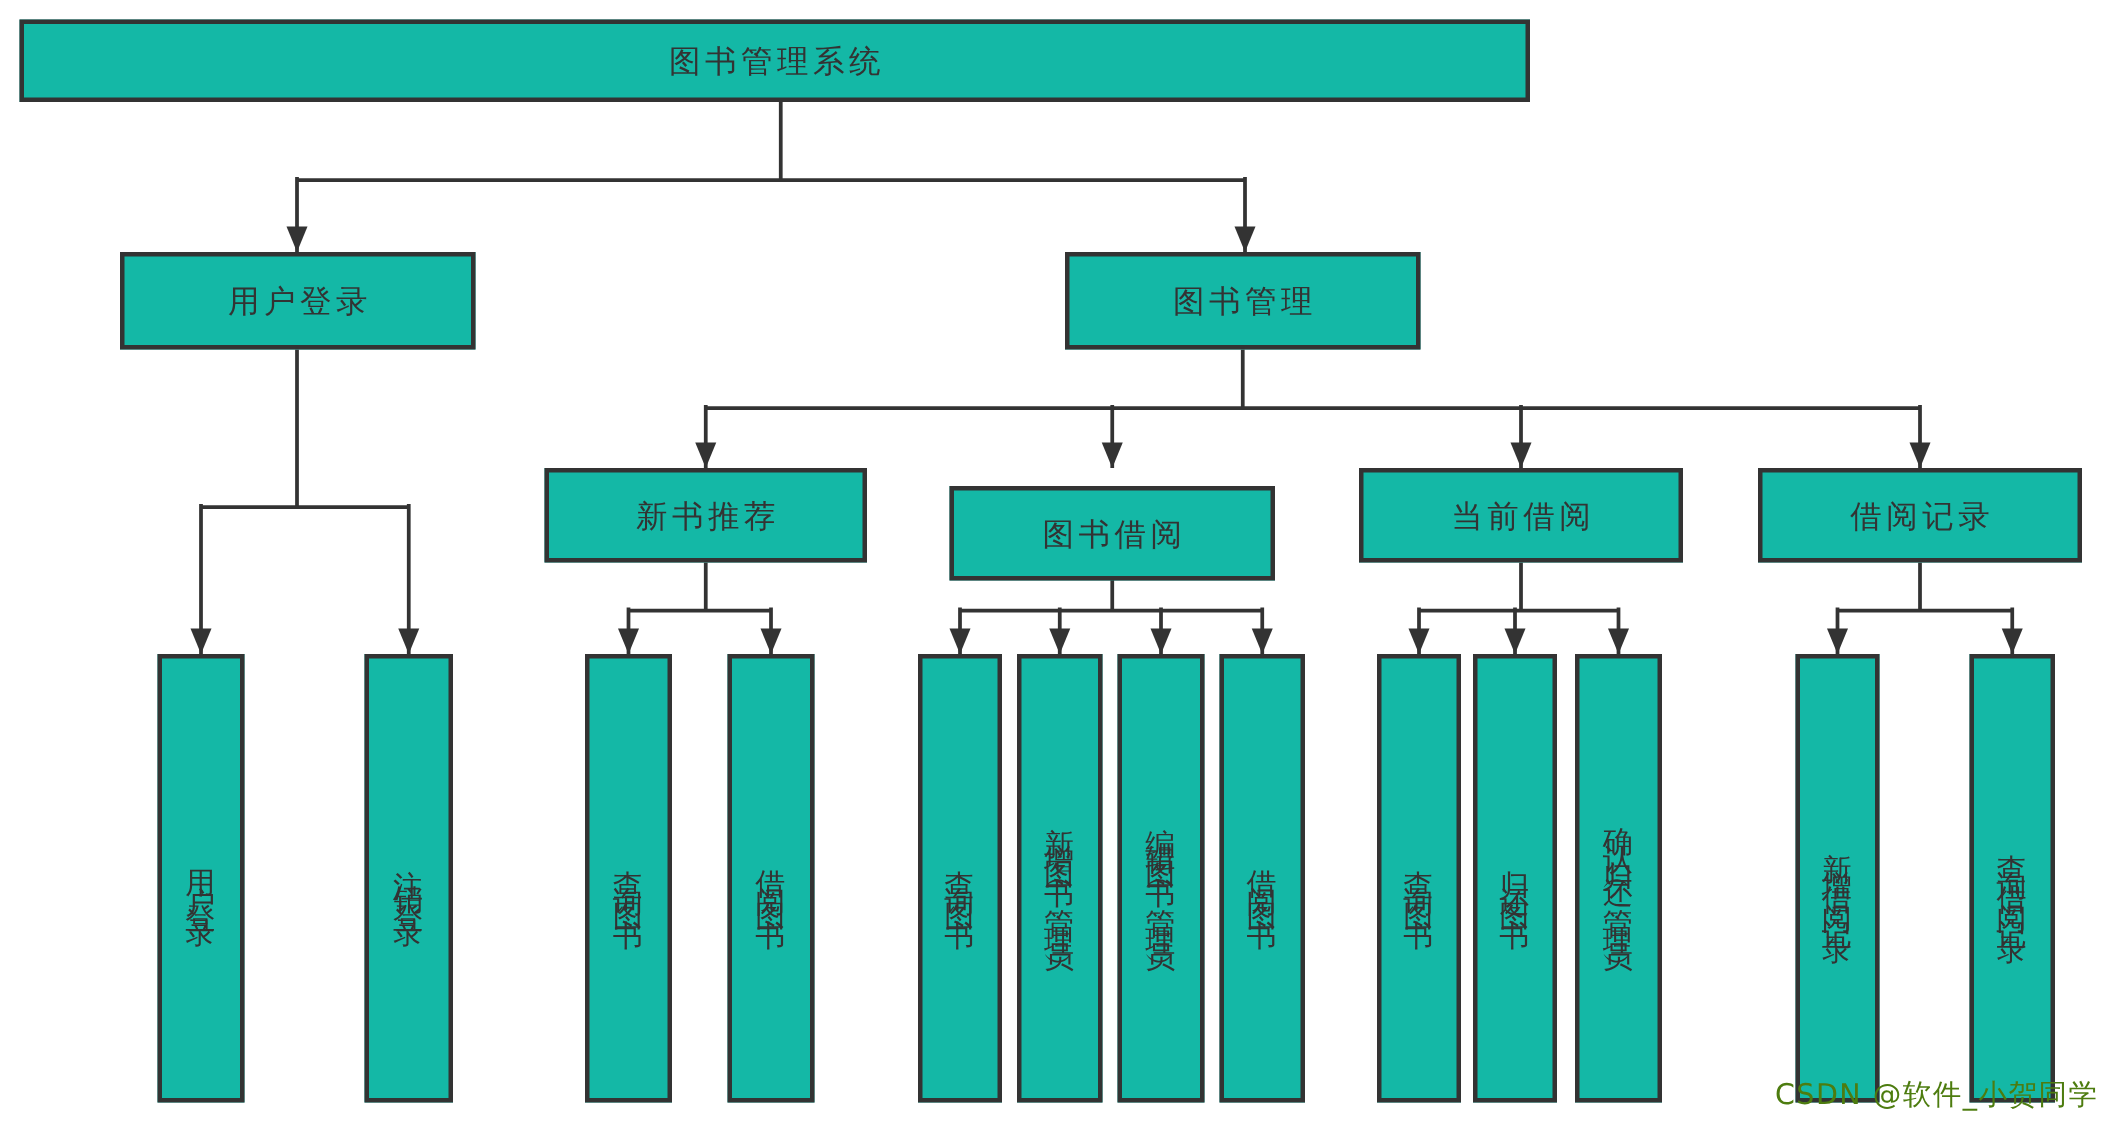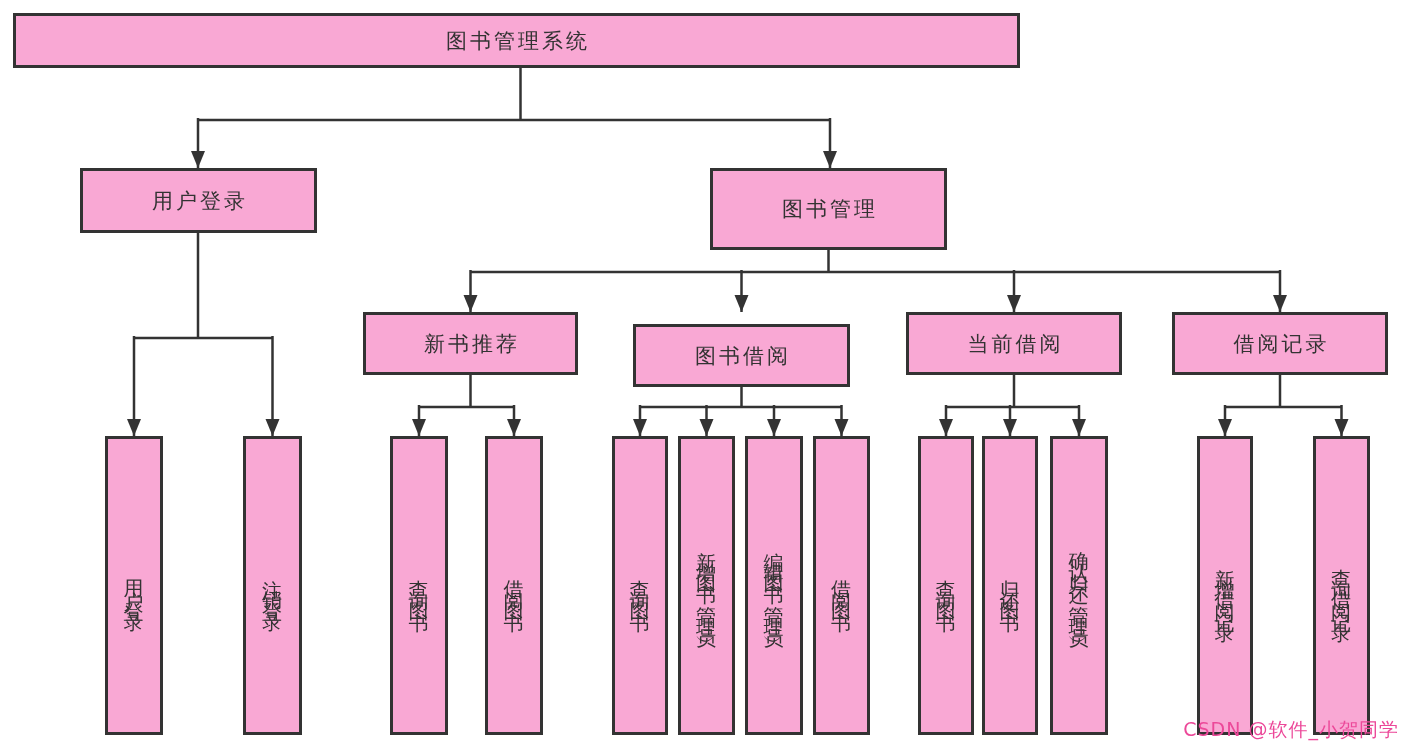--- a/index.html
+++ b/index.html
@@ -7,21 +7,21 @@
     position:relative;
     width:1405px;height:747px;
     background:#fff;
     font-family:"DejaVu Sans","Liberation Sans",sans-serif;
     overflow:hidden;
   }
   .connectors{position:absolute;left:0;top:0;width:1405px;height:747px;}
   .box{
     position:absolute;
     border:3px solid #333;
-    background:#f9a8d4;
+    background:#14b8a6;
     box-sizing:border-box;
     display:flex;
     align-items:center;
     justify-content:center;
     color:#333;
   }
   .hlabel{
     font-size:21px;
     letter-spacing:3px;
     text-indent:3px;
@@ -34,21 +34,21 @@
     font-size:20px;
     letter-spacing:11px;
     color:#333;
     line-height:1;
   }
   .watermark{
     position:absolute;
     right:6px;
     bottom:4px;
     font-size:19px;
-    color:#ec4899;
+    color:#4d7c0f;
     letter-spacing:1px;
     white-space:nowrap;
   }
 </style>
 </head>
 <body>
 
 <div class="stage">
 
   <svg class="connectors" viewBox="0 0 1405 747" xmlns="http://www.w3.org/2000/svg">
@@ -115,21 +115,21 @@
     </g>
   </svg>
 
   <div class="box" style="left:13px;top:13px;width:1007px;height:55px;">
     <span class="hlabel">图书管理系统</span>
   </div>
 
   <div class="box" style="left:80px;top:168px;width:237px;height:65px;">
     <span class="hlabel">用户登录</span>
   </div>
-  <div class="box" style="left:710px;top:168px;width:237px;height:82px;">
+  <div class="box" style="left:710px;top:168px;width:237px;height:65px;">
     <span class="hlabel">图书管理</span>
   </div>
 
   <div class="box" style="left:363px;top:312px;width:215px;height:63px;text-align:right;">
     <span class="hlabel">新书推荐</span>
   </div>
   <div class="box" style="left:633px;top:324px;width:217px;height:63px;">
     <span class="hlabel">图书借阅</span>
   </div>
   <div class="box" style="left:906px;top:312px;width:216px;height:63px;">

